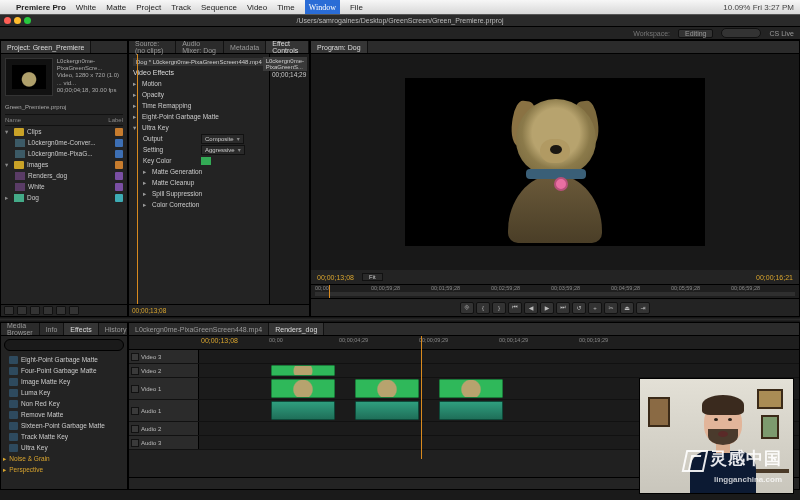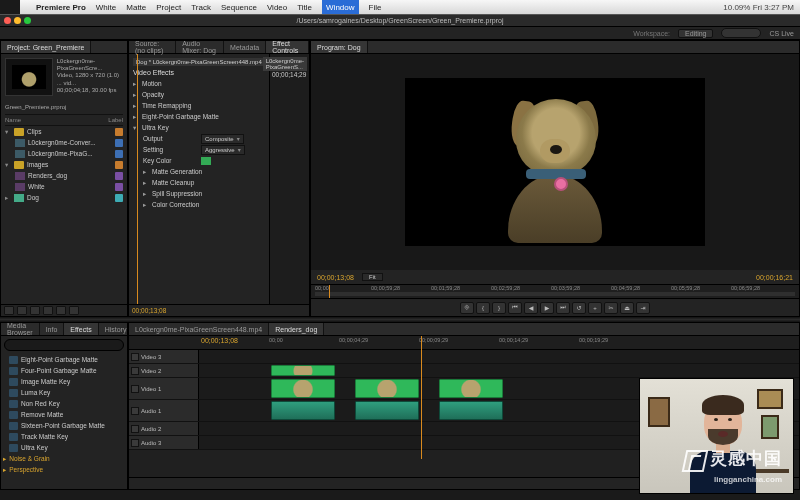--- a/index.html
+++ b/index.html
@@ -1,23 +1,23 @@
 <!DOCTYPE html>
 <html><head>
 <meta charset="utf-8">
 <style>
 * { margin:0; padding:0; box-sizing:border-box; font-family:"Helvetica Neue",Arial,sans-serif; }
 body { width:800px; height:500px; background:#1a1a1a; overflow:hidden; font-size:8px; position:relative; }
 
 
-.mac-bar { height:14px; background:linear-gradient(#f7f7f7,#d8d8d8); display:flex; align-items:center; padding:0 6px; color:#222; font-size:8px; gap:10px;margin-left:20px; }
+.mac-bar { height:14px; background:linear-gradient(#f7f7f7,#d8d8d8); display:flex; align-items:center; padding:0 6px; color:#222; font-size:8px; gap:10px; }
 .mac-bar .apple { font-size:10px; }
 .mac-bar .app-name { font-weight:600; }
 .mac-bar .menu-item { cursor:default; }
-.mac-bar .menu-item.sel { background:#2a6cd6; color:#fff; padding:0 4px; height:100%; display:flex; align-items:center; }
+.mac-bar .menu-item.sel { background:#2a6cd6; color:#fff; padding:0 4px; height:100%; display:flex; align-items:center;font-family:Liberation Serif, serif; }
 .mac-bar .spacer { flex:1; }
 .mac-bar .right-status { color:#444;text-align:right; }
 
 
 .win-title { height:13px; background:#2a2a2a; color:#bbb; font-size:7px; display:flex; align-items:center; justify-content:center; border-top:1px solid #555; border-bottom:1px solid #000; }
 .traffic { position:absolute; left:4px; top:17px; display:flex; gap:3px; }
 .traffic span { width:7px; height:7px; border-radius:50%; display:block; }
 .tl-r{background:#ff5f56;} .tl-y{background:#ffbd2e;} .tl-g{background:#27c93f;}
 
 .workspace-row { height:13px; background:#232323; border-bottom:1px solid #000; display:flex; align-items:center; justify-content:flex-end; padding:0 6px; color:#999; font-size:7px; gap:8px; }
@@ -155,21 +155,21 @@
 
 <div class="mac-bar">
   <span class="apple"></span>
   <span class="app-name">Premiere Pro</span>
   <span class="menu-item">White</span>
   <span class="menu-item">Matte</span>
   <span class="menu-item">Project</span>
   <span class="menu-item">Track</span>
   <span class="menu-item">Sequence</span>
   <span class="menu-item">Video</span>
-  <span class="menu-item">Title</span>
+  <span class="menu-item">Time</span>
   <span class="menu-item sel">Window</span>
   <span class="menu-item">File</span>
   <span class="spacer"></span>
   <span class="right-status">10.09%  Fri 3:27 PM</span>
 </div>
 
 <div class="traffic">
   <span class="tl-r"></span>
   <span class="tl-y"></span>
   <span class="tl-g"></span>

